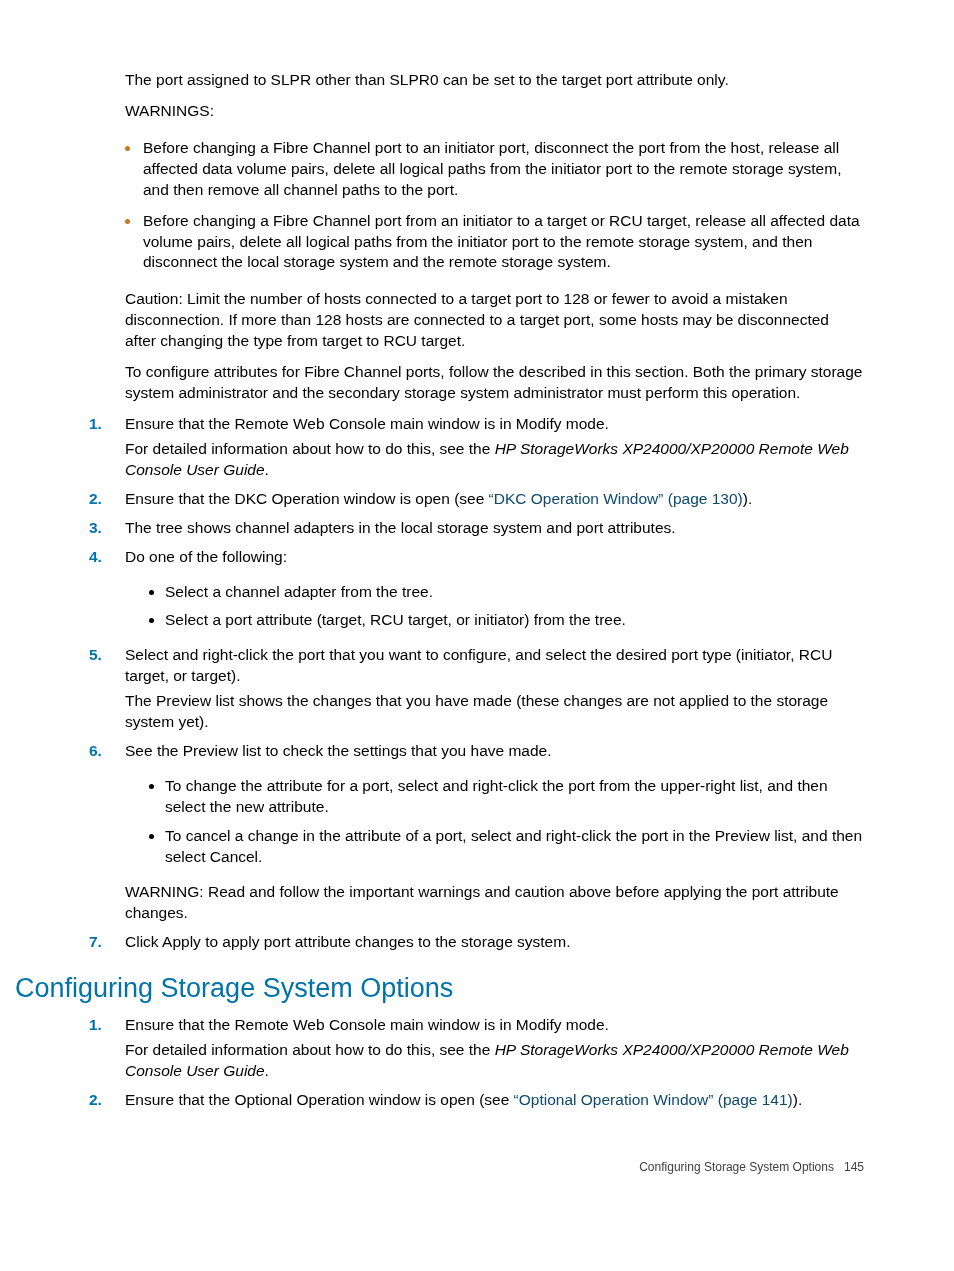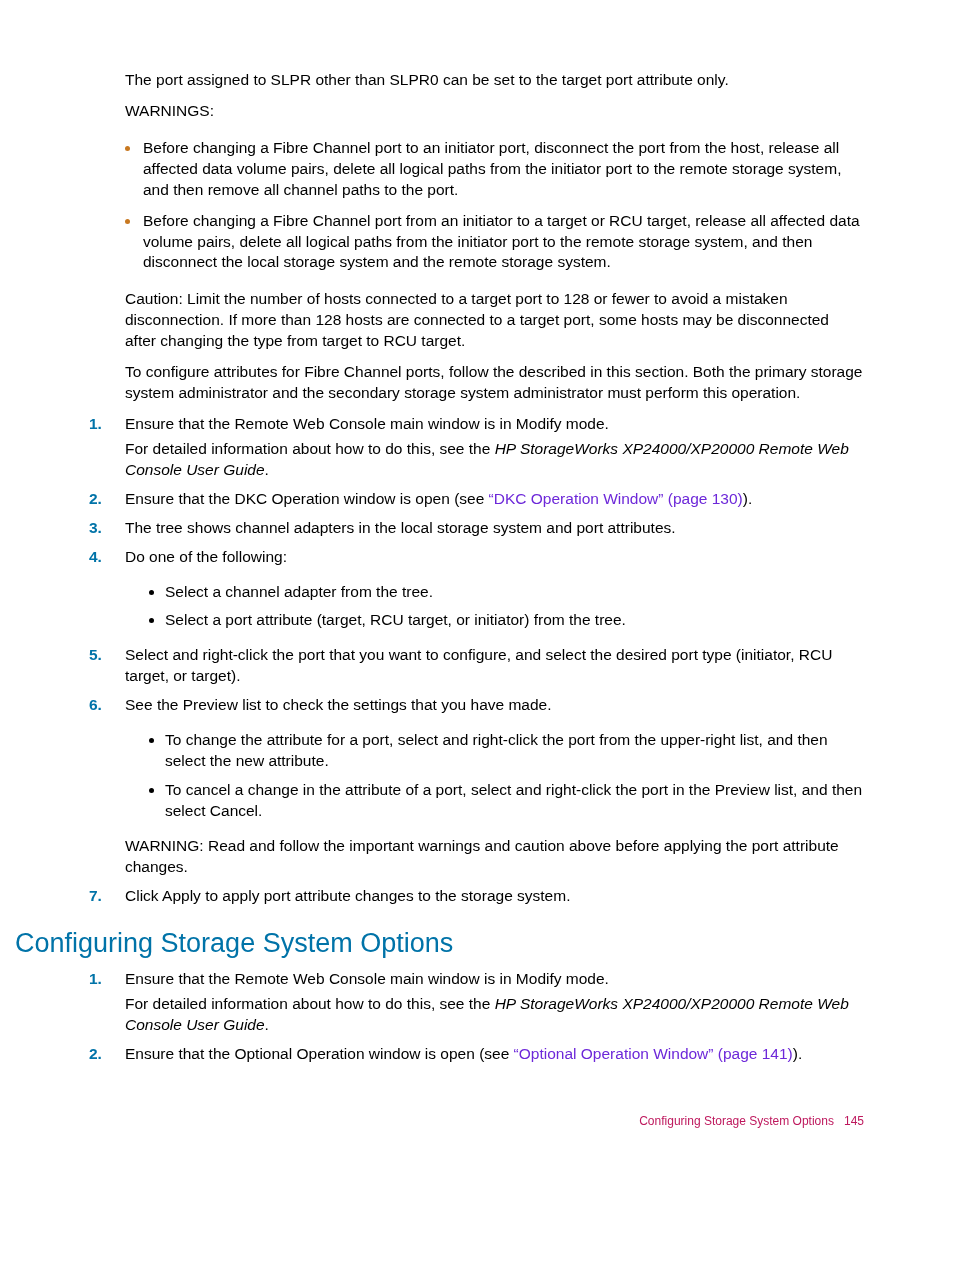--- a/index.html
+++ b/index.html
@@ -49,26 +49,26 @@
   }
   ol.steps > li p { margin: 4px 0; }
   .indent1 { margin-left: 40px; }
   h2 {
     font-family: Arial, Helvetica, sans-serif;
     font-weight: normal;
     color: #0073a8;
     font-size: 27px;
     margin: 18px 0 6px -70px;
   }
-  a.link { color: #6d28d9; text-decoration: none; margin-top: 11px; }
+  a.link { color: #0c4a6e; text-decoration: none; margin-top: 11px; }
   .footer {
     text-align: right;
     font-size: 12px;
     margin-top: 48px;
-    color: #be185d;
+    color: #404040;
   }
 </style>
 </head>
 <body>
 
 <div class="content">
 
   <div class="indent1">
     <p>The port assigned to SLPR other than SLPR0 can be set to the target port attribute only.</p>
     <p><span class="bold">WARNINGS:</span></p>
@@ -102,20 +102,21 @@
       <span class="num">4.</span>
       <p>Do one of the following:</p>
       <ul class="subbullets" style="padding-left:40px;">
         <li>Select a channel adapter from the tree.</li>
         <li>Select a port attribute (target, RCU target, or initiator) from the tree.</li>
       </ul>
     </li>
     <li>
       <span class="num">5.</span>
       <p>Select and right-click the port that you want to configure, and select the desired port type (initiator, RCU target, or target).</p>
+      <p><span>The </span><span class="bold">Preview</span><span> list shows the changes that you have made (these changes are not applied to the storage system yet).</span></p>
     </li>
     <li>
       <span class="num">6.</span>
       <p><span>See the </span><span class="bold">Preview</span><span> list to check the settings that you have made.</span></p>
       <ul class="subbullets" style="padding-left:40px;">
         <li>To change the attribute for a port, select and right-click the port from the upper-right list, and then select the new attribute.</li>
         <li><span>To cancel a change in the attribute of a port, select and right-click the port in the </span><span class="bold">Preview</span><span> list, and then select </span><span class="bold">Cancel</span><span>.</span></li>
       </ul>
       <p><span class="bold">WARNING:</span><span> Read and follow the important warnings and caution above before applying the port attribute changes.</span></p>
     </li>

